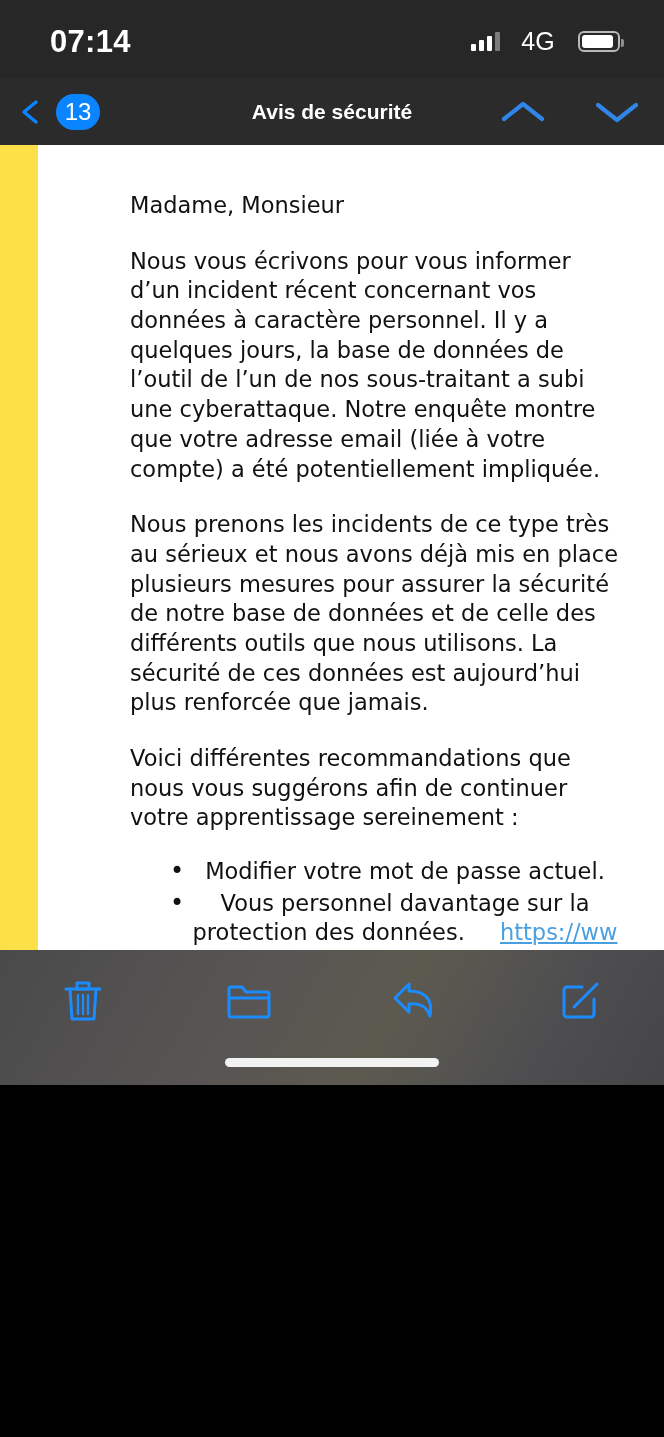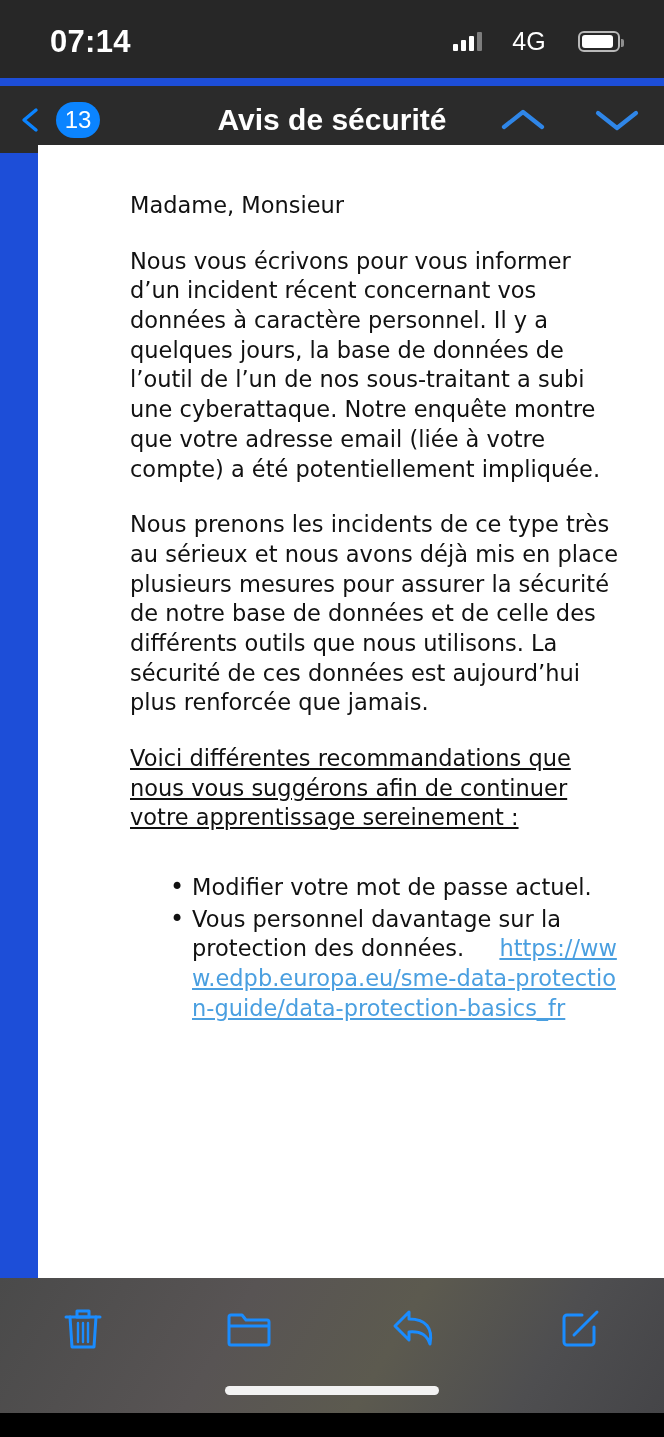--- a/index.html
+++ b/index.html
@@ -9,22 +9,22 @@
   }
   body {
     width: 664px;
     height: 1437px;
     overflow: hidden;
     font-family: "DejaVu Sans", sans-serif;
   }
   .phone {
     position: relative;
     width: 664px;
-    height: 1413px;
-    background: #1d4ed8;
+    height: 1085px;
+    background: #fde047;
     overflow: hidden;
   }
 
   
   .status-bar {
     position: absolute;
     top: 0; left: 0;
     width: 664px;
     height: 78px;
     background: #272727;
@@ -39,21 +39,21 @@
     font-family: "Liberation Sans", sans-serif;
     font-size: 31px;
     font-weight: bold;
     letter-spacing: 0.3px;
     line-height: 1;
     padding-top: 4px;
   }
   .status-right {
     display: flex;
     align-items: center;
-    gap: 28px;
+    gap: 19px;
     padding-top: 4px;
   }
   .signal {
     display: flex;
     align-items: flex-end;
     gap: 3px;
     height: 20px;
   }
   .signal i {
     display: block;
@@ -95,21 +95,21 @@
     position: absolute;
     left: 2px; top: 2px; bottom: 2px;
     width: 31px;
     background: #ffffff;
     border-radius: 3px;
   }
 
   
   .nav-bar {
     position: absolute;
-    top: 86px; left: 0;
+    top: 78px; left: 0;
     width: 664px;
     height: 67px;
     background: #2b2b2b;
     display: flex;
     align-items: center;
   }
   .nav-back {
     display: flex;
     align-items: center;
     gap: 12px;
@@ -132,21 +132,21 @@
     justify-content: center;
     padding: 0 8px;
     box-sizing: border-box;
   }
   .nav-title {
     position: absolute;
     left: 0; right: 0;
     text-align: center;
     color: #ffffff;
     font-family: "Liberation Sans", sans-serif;
-    font-size: 30px;
+    font-size: 21px;
     font-weight: bold;
     pointer-events: none;
   }
   .nav-arrows {
     position: absolute;
     right: 24px;
     display: flex;
     align-items: center;
     gap: 48px;
   }
@@ -167,32 +167,32 @@
     padding: 46px 50px 0 50px;
     color: #111111;
     font-family: "DejaVu Sans", sans-serif;
     font-size: 22.5px;
     line-height: 1.32;
   }
   .message-body p {
     margin: 0 0 26px 0;
   }
   .message-body p.tight-list-intro {
-    margin-bottom: 40px;
-    text-decoration: underline;
+    margin-bottom: 24px;
   }
   .message-body ul {
     margin: 0 0 26px 0;
     padding-left: 40px;
     list-style: none;
   }
   .message-body li {
     position: relative;
     margin: 0 0 2px 0;
     padding-left: 22px;
+    text-align: center;
   }
   .message-body li::before {
     content: "\2022";
     position: absolute;
     left: 0;
     top: -1px;
     font-size: 24px;
     line-height: 1.32;
   }
   .gap-block { height: 36px; }

